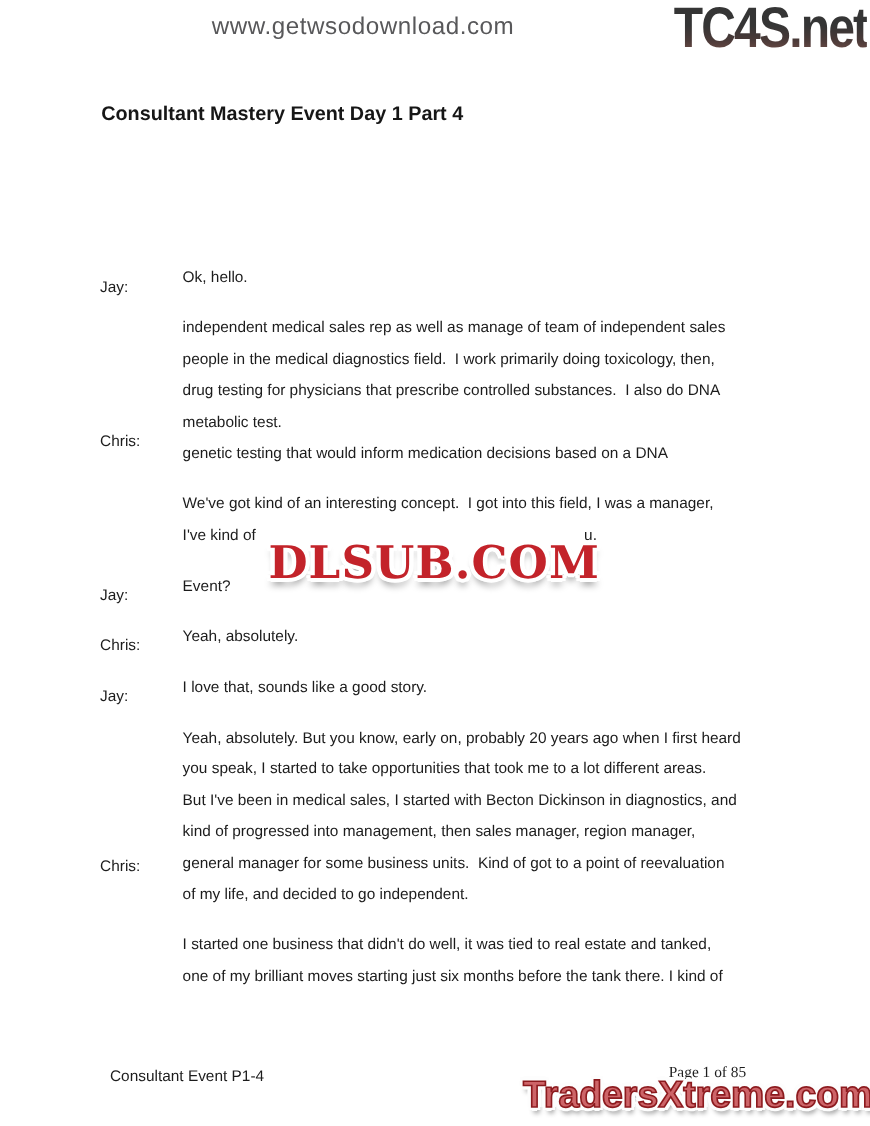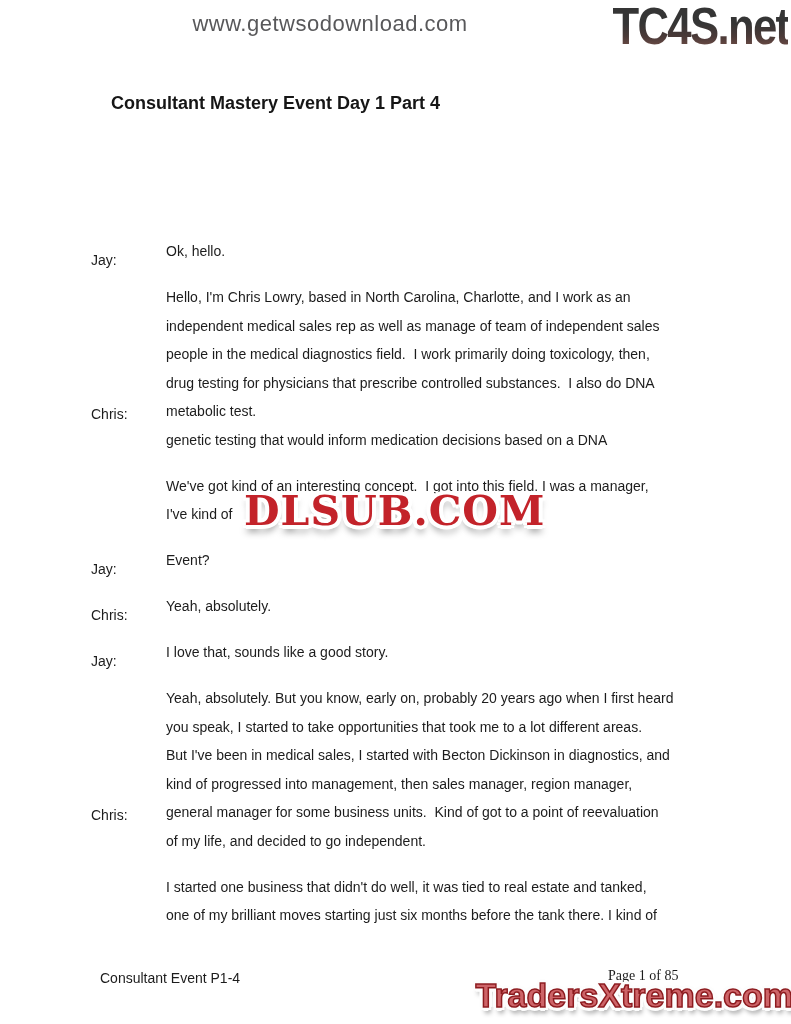--- a/index.html
+++ b/index.html
@@ -30,21 +30,21 @@
     background:linear-gradient(to bottom,#353535 45%,#4a3a38 70%,#7d544c 100%);
     -webkit-background-clip:text;
     background-clip:text;
     color:transparent;
     white-space:nowrap;
   }
 
   
   .doc-title{
     position:absolute;top:93px;left:92px;
-    font-size:18px;font-weight:bold;color:#161616;margin-left:19px;
+    font-size:18px;font-weight:bold;color:#161616;
   }
 
   
   .transcript{
     position:absolute;top:237px;left:91px;width:640px;
   }
   .t-row{display:flex;align-items:center;}
   .t-speaker{
     width:75px;flex-shrink:0;
     font-size:14px;line-height:28.5px;
@@ -118,21 +118,20 @@
         <div class="t-body">
           <div class="t-para">
             <div class="t-line">Ok, hello.</div>
           </div>
         </div>
       </div>
       <div class="t-row">
         <div class="t-speaker">Chris:</div>
         <div class="t-body">
           <div class="t-para">
-            <div class="t-line">Hello, I'm Chris Lowry, based in North Carolina, Charlotte, and I work as an</div>
             <div class="t-line">independent medical sales rep as well as manage of team of independent sales</div>
             <div class="t-line">people in the medical diagnostics field.  I work primarily doing toxicology, then,</div>
             <div class="t-line">drug testing for physicians that prescribe controlled substances.  I also do DNA</div>
             <div class="t-line">metabolic test.</div>
             <div class="t-line">genetic testing that would inform medication decisions based on a DNA</div>
           </div>
           <div class="t-para">
             <div class="t-line">We've got kind of an interesting concept.  I got into this field, I was a manager,</div>
             <div class="t-line"><span>I've kind of </span><span class="suffix">u.</span></div>
           </div>

